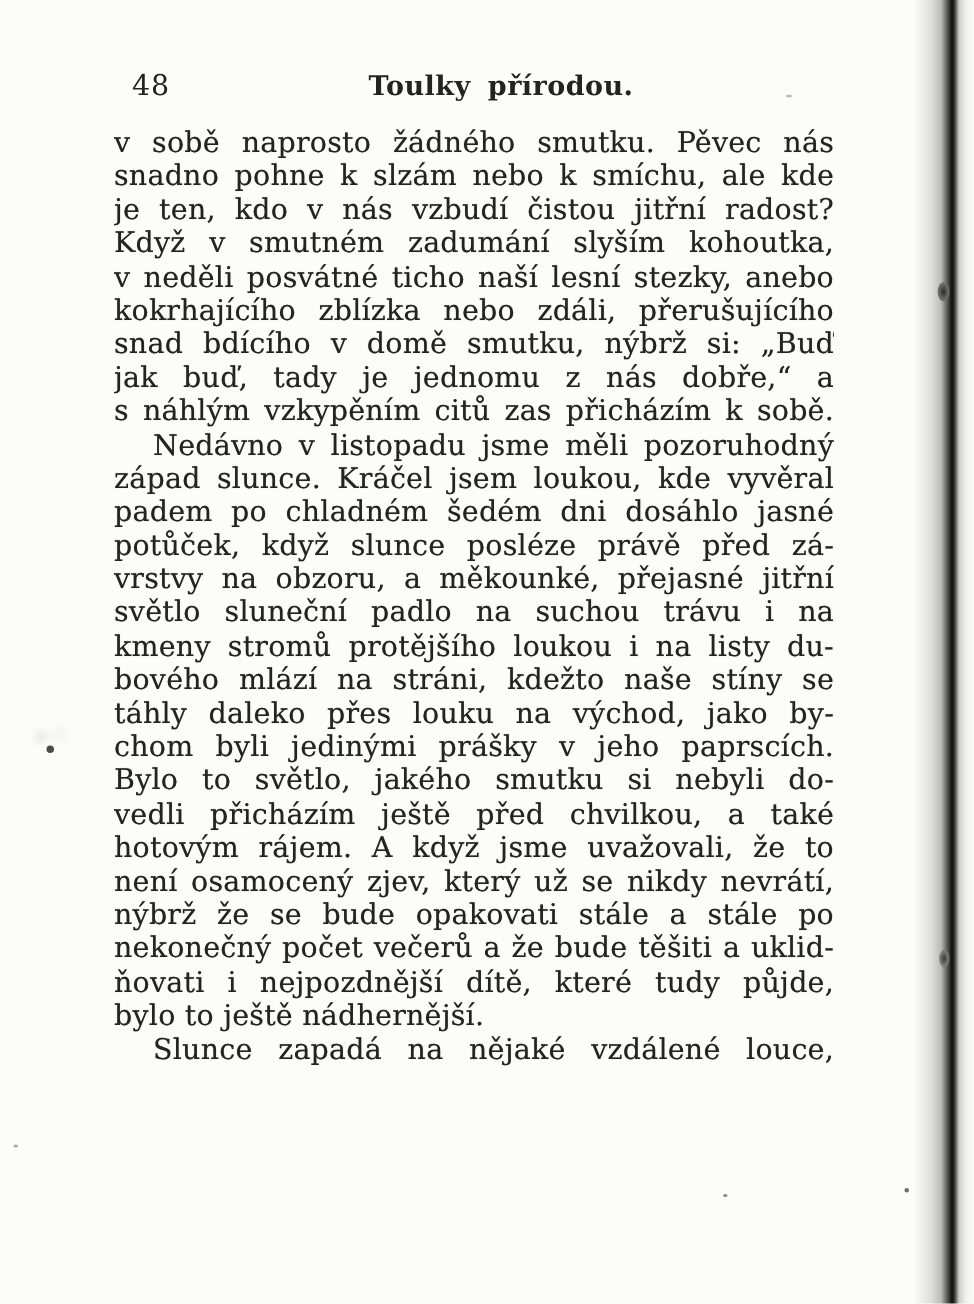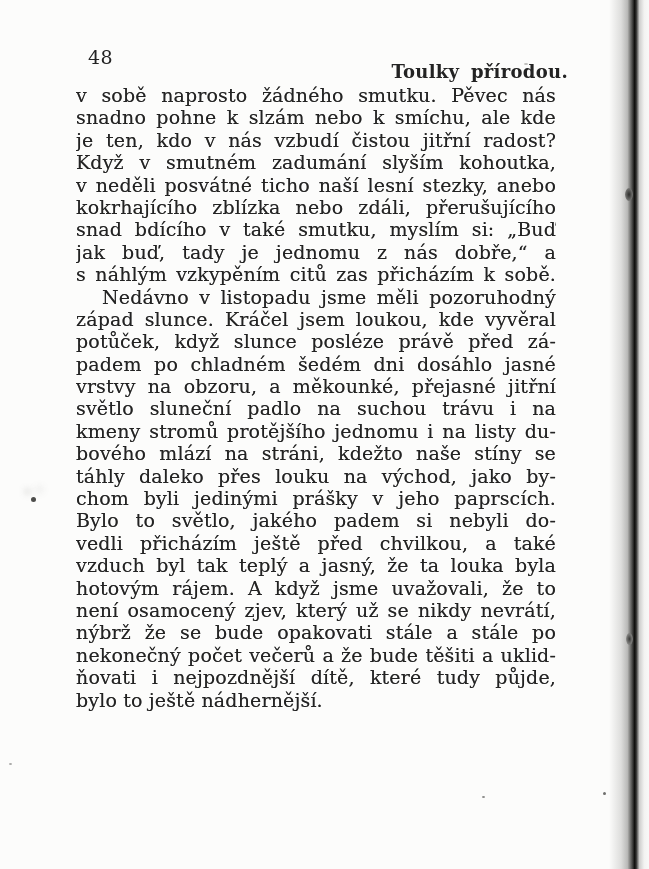--- a/index.html
+++ b/index.html
@@ -17,22 +17,22 @@
   }
   .scan-page { position: absolute; inset: 0; }
 
   
   .header-row { position: absolute; top: 46px; left: 88px; width: 480px; height: 24px; }
   .page-number {
     position: absolute; left: 0; top: 0;
     font-size: 19px; letter-spacing: 0.5px;
   }
   .running-title {
-    position: absolute; left: 0; top: 15px; width: 100%;
-    text-align: right;
+    position: absolute; left: 0; top: 1px; width: 100%;
+    text-align: center;
     font-size: 18px; font-weight: bold;
     word-spacing: 5px; letter-spacing: 0.3px;
     padding-left: 12px; box-sizing: border-box;
   }
 
   
   .text-block {
     position: absolute; left: 76px; top: 84px; width: 480px;
     font-size: 19px;
     letter-spacing: 0.15px;
@@ -83,44 +83,46 @@
   </div>
 
   <div class="text-block">
       <div class="paragraph">
         <div class="line">v sobě naprosto žádného smutku. Pěvec nás</div>
         <div class="line">snadno pohne k slzám nebo k smíchu, ale kde</div>
         <div class="line">je ten, kdo v nás vzbudí čistou jitřní radost?</div>
         <div class="line">Když v smutném zadumání slyším kohoutka,</div>
         <div class="line">v neděli posvátné ticho naší lesní stezky, anebo</div>
         <div class="line">kokrhajícího zblízka nebo zdáli, přerušujícího</div>
-        <div class="line">snad bdícího v také smutku, myslím si: „Buď</div>
+        <div class="line">snad bdícího v domě smutku, nýbrž si: „Buď</div>
         <div class="line">jak buď, tady je jednomu z nás dobře,“ a</div>
         <div class="line">s náhlým vzkypěním citů zas přicházím k sobě.</div>
       </div>
       <div class="paragraph spaced">
         <div class="line indent">Nedávno v listopadu jsme měli pozoruhodný</div>
         <div class="line">západ slunce. Kráčel jsem loukou, kde vyvěral</div>
+        <div class="line">padem po chladném šedém dni dosáhlo jasné</div>
         <div class="line">potůček, když slunce posléze právě před zá-</div>
-        <div class="line">padem po chladném šedém dni dosáhlo jasné</div>
         <div class="line">vrstvy na obzoru, a měkounké, přejasné jitřní</div>
         <div class="line">světlo sluneční padlo na suchou trávu i na</div>
-        <div class="line">kmeny stromů protějšího jednomu i na listy du-</div>
+        <div class="line">kmeny stromů protějšího loukou i na listy du-</div>
         <div class="line">bového mlází na stráni, kdežto naše stíny se</div>
         <div class="line">táhly daleko přes louku na východ, jako by-</div>
         <div class="line">chom byli jedinými prášky v jeho paprscích.</div>
-        <div class="line">Bylo to světlo, jakého padem si nebyli do-</div>
+        <div class="line">Bylo to světlo, jakého smutku si nebyli do-</div>
         <div class="line">vedli přicházím ještě před chvilkou, a také</div>
-        <div class="line">vzduch byl tak teplý a jasný, že ta louka byla</div>
         <div class="line">hotovým rájem. A když jsme uvažovali, že to</div>
         <div class="line">není osamocený zjev, který už se nikdy nevrátí,</div>
         <div class="line">nýbrž že se bude opakovati stále a stále po</div>
         <div class="line">nekonečný počet večerů a že bude těšiti a uklid-</div>
         <div class="line">ňovati i nejpozdnější dítě, které tudy půjde,</div>
         <div class="line flush">bylo to ještě nádhernější.</div>
+      </div>
+      <div class="paragraph">
+        <div class="line indent">Slunce zapadá na nějaké vzdálené louce,</div>
       </div>
     </div>
 
   <div class="scan-gutter"></div>
   <div class="blemish blemish-1"></div>
   <div class="blemish blemish-2"></div>
   <div class="speck speck-1"></div>
   <div class="speck speck-2"></div>
   <div class="speck speck-3"></div>
   <div class="speck speck-4"></div>

